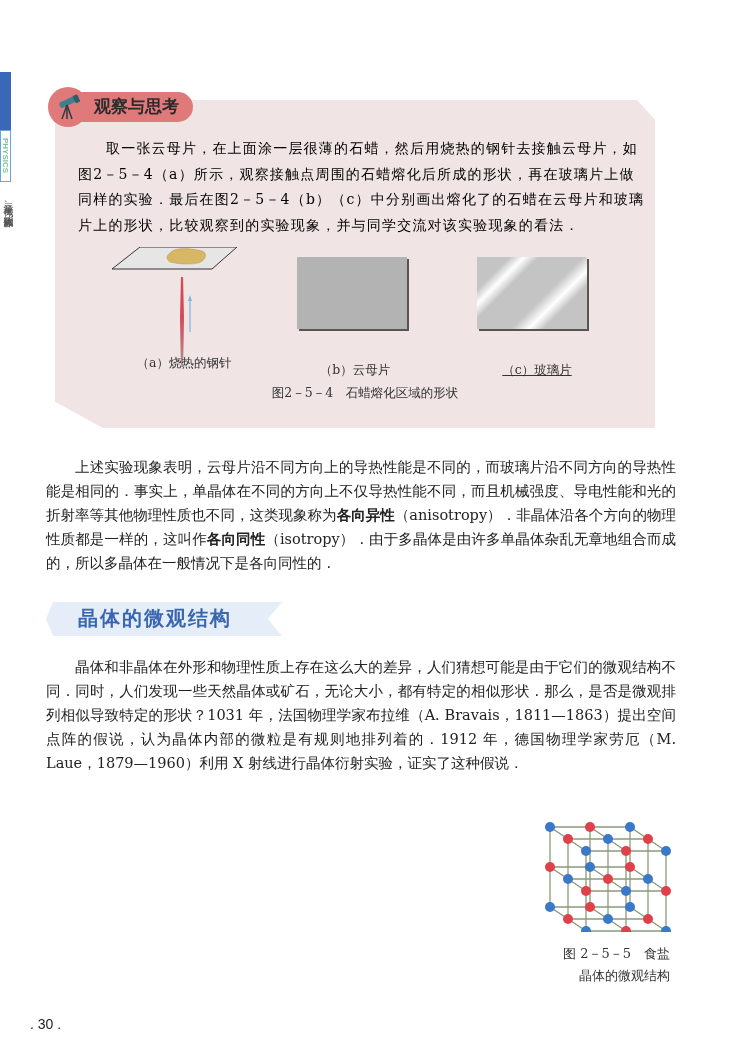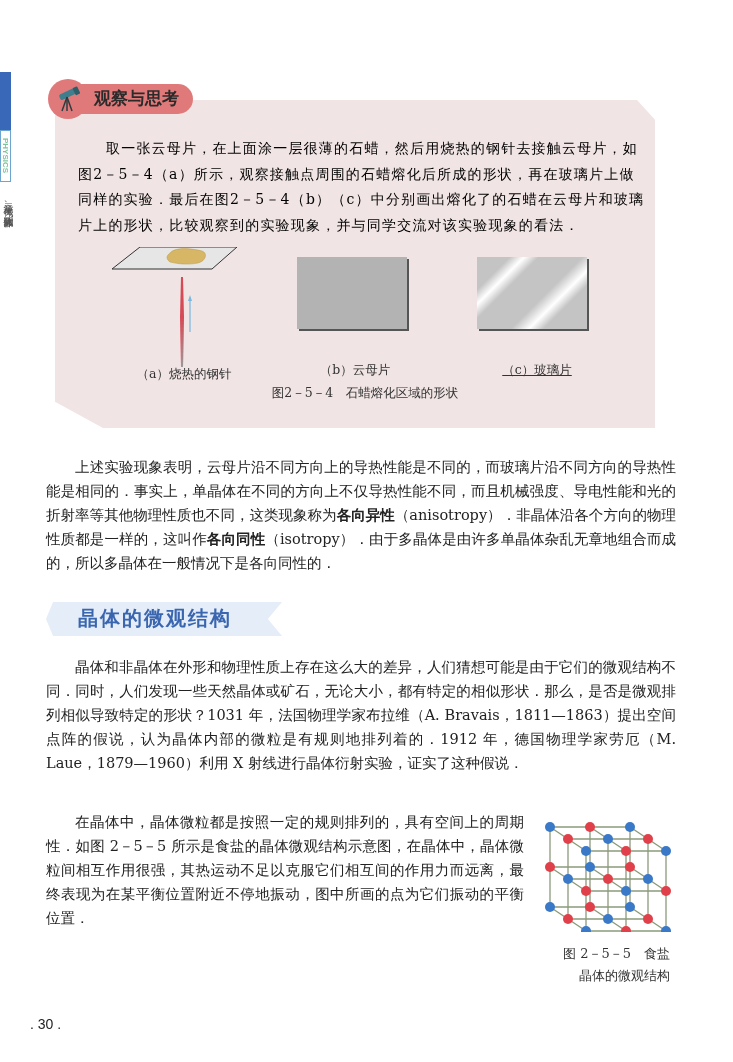--- a/index.html
+++ b/index.html
@@ -6,21 +6,21 @@
   body { width:733px; height:1062px; position:relative; overflow:hidden;
          font-family:"DejaVu Serif","Liberation Serif",serif; color:#222; }
   .side-tab { position:absolute; left:0; top:72px; width:11px; height:58px; background:#3a68b8; }
   .side-physics { position:absolute; left:0; top:130px; width:11px; height:52px; border:1px solid #6aa6d0; box-sizing:border-box;
                   background:#ffffff; color:#7cc59a; font-family:"Liberation Sans",sans-serif; font-size:8px; font-weight:bold;
                   writing-mode:vertical-rl; text-align:center; line-height:9px; letter-spacing:0px; }
   .side-chapter { position:absolute; left:0; top:196px; width:14px; font-family:"Liberation Sans",sans-serif; font-size:10px; color:#555;
                   writing-mode:vertical-rl; line-height:12px; }
   .obs-box { position:absolute; left:55px; top:100px; width:600px; height:328px; background:#f1e4e4;
              clip-path:polygon(0 0, 97% 0, 100% 6%, 100% 100%, 8% 100%, 0 92%); }
-  .obs-badge { position:absolute; left:48px; top:80px; height:38px; display:flex; align-items:center; }
+  .obs-badge { position:absolute; left:48px; top:88px; height:38px; display:flex; align-items:center; }
   .obs-circle { width:40px; height:40px; border-radius:50%; background:#e07a7a; position:relative; z-index:2; display:flex; align-items:center; justify-content:center; }
   .obs-label { background:#e07a7a; color:#2a2a2a; font-family:"Liberation Sans",sans-serif; font-weight:bold; font-size:17px;
                height:30px; line-height:30px; padding:0 14px 0 16px; margin-left:-10px; border-radius:0 15px 15px 0; }
   .obs-text { position:absolute; left:78px; top:136px; width:570px; font-size:14px; line-height:25.5px; letter-spacing:1.2px; color:#000000; }
   .obs-text p { margin:0; text-indent:2em; }
   .fig { position:absolute; }
   .cap { position:absolute; font-size:12.5px; color:#333; text-align:center; }
   .body-text { position:absolute; left:46px; width:630px; font-size:14.5px; line-height:24px; color:#222; }
   .body-text p { margin:0; text-indent:2em; text-align:justify; text-align-last:left; }
   .bold { font-family:"DejaVu Sans","Liberation Sans",sans-serif; font-weight:bold; }
@@ -56,21 +56,21 @@
 <div class="fig" style="left:112px; top:247px;">
   <svg width="130" height="130" viewBox="0 0 130 130">
     <polygon points="28,0 125,0 100,22 0,22" fill="#e6e6e6" stroke="#333" stroke-width="1"></polygon>
     <path d="M58,6 C64,-1 82,2 90,4 C96,6 94,14 86,16 C76,18 66,17 58,15 C54,12 54,9 58,6 Z" fill="#d7b766" stroke="#b89a4a" stroke-width="0.5"></path>
     <path d="M69,30 L71,30 L72,70 L71,120 L69,120 L68,70 Z" fill="#d54a55"></path>
     <path d="M70,70 L71,120 L69,120 Z" fill="#9a9a9a"></path>
     <line x1="78" y1="52" x2="78" y2="85" stroke="#7ab8e0" stroke-width="1.2"></line>
     <polygon points="76,54 80,54 78,48" fill="#7ab8e0"></polygon>
   </svg>
 </div>
-<div class="cap" style="left:124px; top:366px; width:120px;">（a）烧热的钢针</div>
+<div class="cap" style="left:124px; top:355px; width:120px;">（a）烧热的钢针</div>
 
 <div class="fig" style="left:297px; top:257px; width:110px; height:72px; background:#b3b3b3; box-shadow:2px 2px 0 #555;"></div>
 <div class="cap" style="left:310px; top:362px; width:90px;">（b）云母片</div>
 
 <div class="fig" style="left:477px; top:257px; width:110px; height:72px; box-shadow:2px 2px 0 #555;
      background:linear-gradient(135deg,#c4c4c4 0%,#c4c4c4 18%,#ffffff 26%,#c4c4c4 34%,#c4c4c4 58%,#ffffff 68%,#c4c4c4 76%,#c4c4c4 100%);"></div>
 <div class="cap" style="left:492px; top:362px; width:90px;text-decoration:underline;">（c）玻璃片</div>
 
 <div class="cap" style="left:220px; top:385px; width:290px;">图2－5－4　石蜡熔化区域的形状</div>
 
@@ -80,21 +80,20 @@
 
 <div class="section-h">
   <span>晶体的微观结构</span>
 </div>
 
 <div class="body-text" style="top:655px;">
   <p>晶体和非晶体在外形和物理性质上存在这么大的差异，人们猜想可能是由于它们的微观结构不同．同时，人们发现一些天然晶体或矿石，无论大小，都有特定的相似形状．那么，是否是微观排列相似导致特定的形状？1031 年，法国物理学家布拉维（A. Bravais，1811—1863）提出空间点阵的假说，认为晶体内部的微粒是有规则地排列着的．1912 年，德国物理学家劳厄（M. Laue，1879—1960）利用 X 射线进行晶体衍射实验，证实了这种假说．</p>
 </div>
 
 <div class="body-text" style="top:810px; width:478px;">
-  <p>在晶体中，晶体微粒都是按照一定的规则排列的，具有空间上的周期性．如图 2－5－5 所示是食盐的晶体微观结构示意图，在晶体中，晶体微粒间相互作用很强，其热运动不足以克服它们相互间的作用力而远离，最终表现为在某平衡位置附近不停地振动，图中所画的点为它们振动的平衡位置．</p>
 </div>
 
 <div class="fig" style="left:540px; top:812px;">
   <svg width="135" height="120" viewBox="0 0 135 120">
     <g stroke="#8a9a7a" stroke-width="1.3" fill="none">
 
       <line x1="10" y1="15" x2="90" y2="15"></line>
         <line x1="10" y1="55" x2="90" y2="55"></line>
         <line x1="10" y1="95" x2="90" y2="95"></line>
       <line x1="10" y1="15" x2="10" y2="95"></line>

